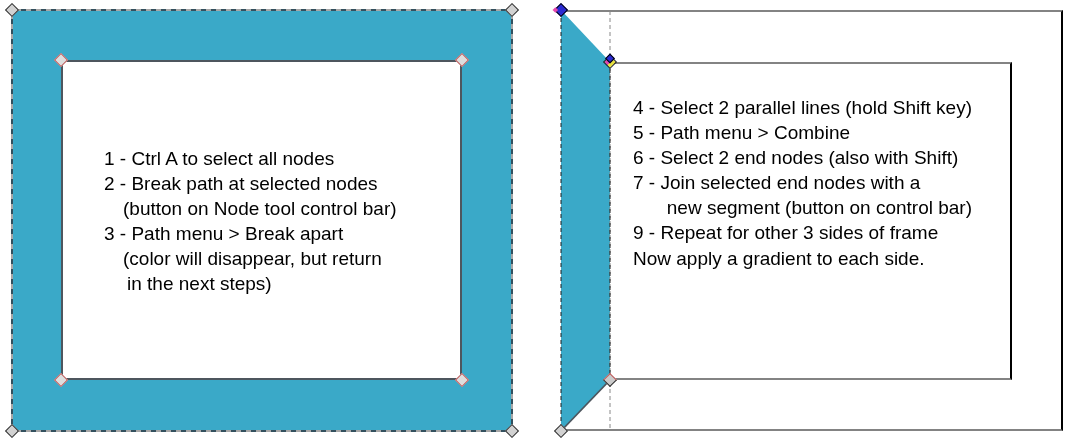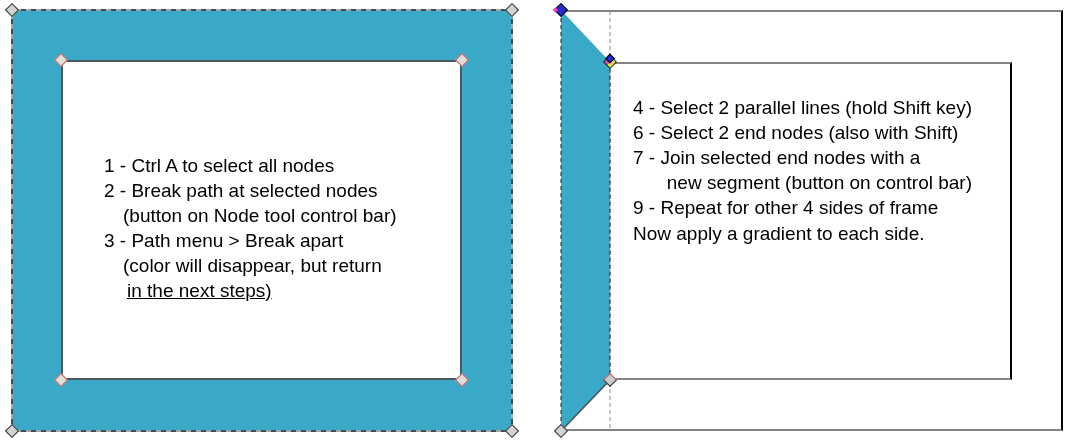--- a/index.html
+++ b/index.html
@@ -25,24 +25,24 @@
             border-right:2px solid #000;z-index:1;}
   .rp-inner{position:absolute;left:610px;top:62px;width:402px;height:318px;box-sizing:border-box;
             background:#fff;border-top:2px solid #838383;border-bottom:2px solid #838383;
             border-right:2px solid #000;z-index:2;}
   svg.overlay{position:absolute;left:0;top:0;z-index:3;pointer-events:none;}
 
   
   .instr{position:absolute;font-size:19px;line-height:25px;z-index:4;}
   .instr div{white-space:nowrap;}
   .ind1{padding-left:19px;}
-  .ind2{padding-left:23px;text-decoration:underline;}
+  .ind2{padding-left:23px;}
   .ind3{padding-left:32px;text-align:right;}
   .gap-top{margin-top:1px;}
-  .instr-left{left:104px;top:153px;}
+  .instr-left{left:104px;top:146px;}
   .instr-right{left:633px;top:95px;}
 
   
   .node{position:absolute;width:8px;height:8px;box-sizing:content-box;
         transform:translate(-50%,-50%) rotate(45deg);z-index:5;}
   .n-gray{background:#d2d2d2;border:1px solid #2e2e2e;}
   .n-pink{background:#dedede;border:1px solid #c25a5a;}
   .n-graypink{background:#cbcbcb;border:1px solid;border-color:#c25a5a #2e2e2e #2e2e2e #c25a5a;}
   .n-blue{background:#2a2ad2;border:1px solid #000;}
   .n-blue::after{content:"";position:absolute;left:-2px;bottom:-2px;width:4px;height:4px;background:#e348ae;}
@@ -88,24 +88,25 @@
   <svg class="overlay" width="1077" height="445" viewBox="0 0 1077 445">
     <polygon points="561,10 610,62 610,380 561,431" fill="#3aa9c8"></polygon>
     <line x1="610" y1="11" x2="610" y2="430" stroke="#888888" stroke-width="1" stroke-dasharray="4,3"></line>
     <line x1="610" y1="62" x2="610" y2="380" stroke="#1e1e1e" stroke-width="1" stroke-dasharray="4,3"></line>
     <line x1="561" y1="11" x2="561" y2="430" stroke="#1e1e1e" stroke-width="1" stroke-dasharray="4,3"></line>
     <line x1="610" y1="380" x2="561" y2="431" stroke="#4e565e" stroke-width="1.8"></line>
   </svg>
 
   <div class="instr instr-right">
     <div>4 - Select 2 parallel lines (hold Shift key)</div>
+    <div>5 - Path menu &gt; Combine</div>
     <div>6 - Select 2 end nodes (also with Shift)</div>
     <div>7 - Join selected end nodes with a</div>
     <div class="ind3">new segment (button on control bar)</div>
-    <div>9 - Repeat for other 4 sides of frame</div>
+    <div>9 - Repeat for other 3 sides of frame</div>
     <div class="gap-top">Now apply a gradient to each side.</div>
   </div>
 
   <div class="node n-blue" style="left:561px;top:10px;"></div>
   <div class="node n-multi" style="left:610px;top:62px;"></div>
   <div class="node n-graypink" style="left:610px;top:380px;"></div>
   <div class="node n-gray" style="left:561px;top:431px;"></div>
 
 </div>
 

